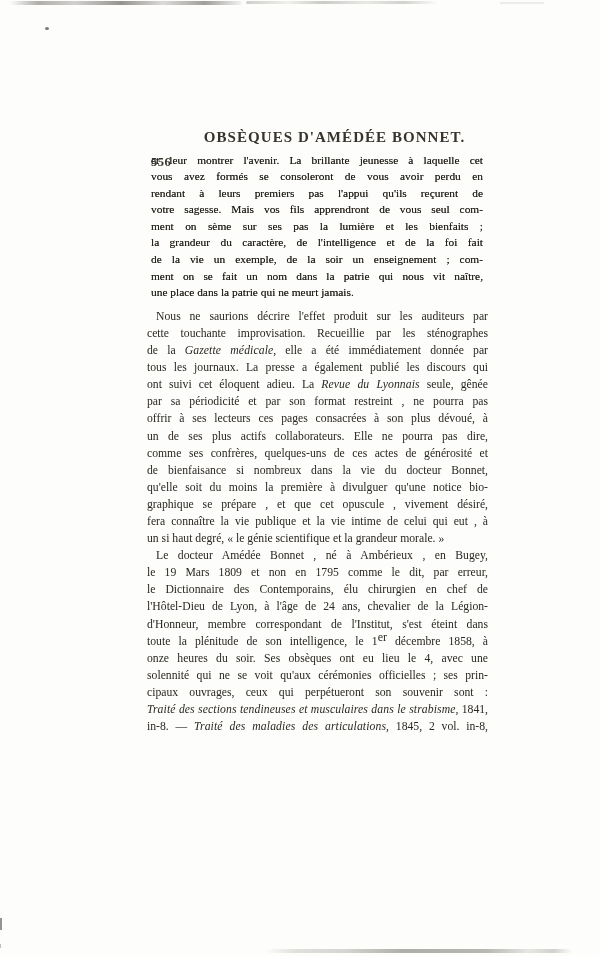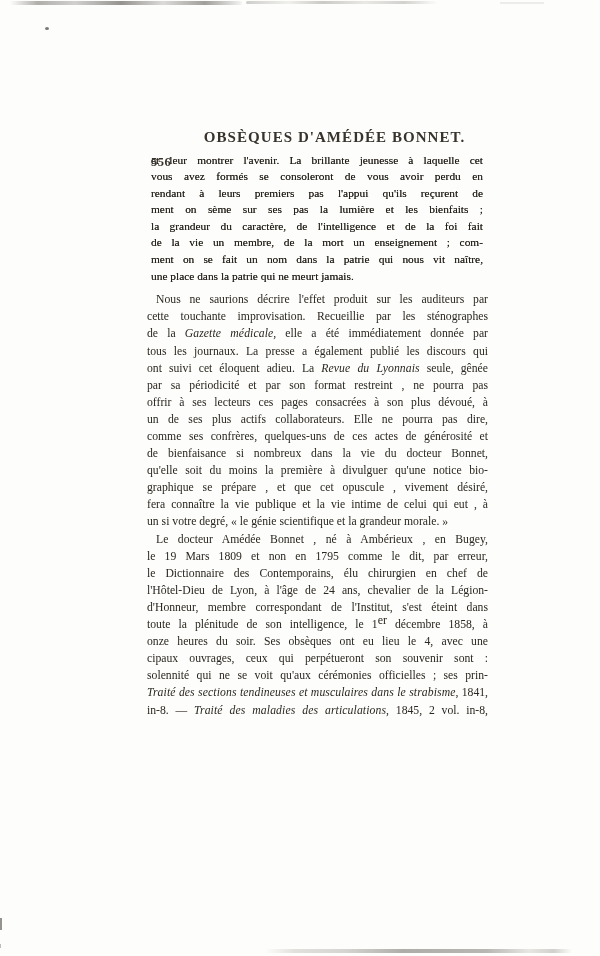--- a/index.html
+++ b/index.html
@@ -99,51 +99,52 @@
   <div class="text-column">
     <div class="page-header">
       <span class="page-number">556</span>
       <span class="page-title">OBSÈQUES D'AMÉDÉE BONNET.</span>
     </div>
     <div id="text-body">
         <div class="block quote">
           <div class="line">et leur montrer l'avenir. La brillante jeunesse à laquelle cet</div>
           <div class="line">vous avez formés se consoleront de vous avoir perdu en</div>
           <div class="line">rendant à leurs premiers pas l'appui qu'ils reçurent de</div>
+          <div class="line">votre sagesse. Mais vos fils apprendront de vous seul com-</div>
           <div class="line">ment on sème sur ses pas la lumière et les bienfaits ;</div>
           <div class="line">la grandeur du caractère, de l'intelligence et de la foi fait</div>
-          <div class="line">de la vie un membre, de la mort un enseignement ; com-</div>
+          <div class="line">de la vie un exemple, de la soir un enseignement ; com-</div>
           <div class="line">ment on se fait un nom dans la patrie qui nous vit naître,</div>
           <div class="line no-just">une place dans la patrie qui ne meurt jamais.</div>
         </div>
         <div class="block paragraph">
           <div class="line indent">Nous ne saurions décrire l'effet produit sur les auditeurs par</div>
           <div class="line">cette touchante improvisation. Recueillie par les sténographes</div>
           <div class="line">de la <i>Gazette médicale</i>, elle a été immédiatement donnée par</div>
           <div class="line">tous les journaux. La presse a également publié les discours qui</div>
           <div class="line">ont suivi cet éloquent adieu. La <i>Revue du Lyonnais</i> seule, gênée</div>
           <div class="line">par sa périodicité et par son format restreint , ne pourra pas</div>
           <div class="line">offrir à ses lecteurs ces pages consacrées à son plus dévoué, à</div>
           <div class="line">un de ses plus actifs collaborateurs. Elle ne pourra pas dire,</div>
           <div class="line">comme ses confrères, quelques-uns de ces actes de générosité et</div>
           <div class="line">de bienfaisance si nombreux dans la vie du docteur Bonnet,</div>
           <div class="line">qu'elle soit du moins la première à divulguer qu'une notice bio-</div>
           <div class="line">graphique se prépare , et que cet opuscule , vivement désiré,</div>
           <div class="line">fera connaître la vie publique et la vie intime de celui qui eut , à</div>
-          <div class="line no-just">un si votre degré, « le génie scientifique et la grandeur morale. »</div>
+          <div class="line no-just">un si haut degré, « le génie scientifique et la grandeur morale. »</div>
         </div>
         <div class="block paragraph">
           <div class="line indent">Le docteur Amédée Bonnet , né à Ambérieux , en Bugey,</div>
           <div class="line">le 19 Mars 1809 et non en 1795 comme le dit, par erreur,</div>
           <div class="line">le Dictionnaire des Contemporains, élu chirurgien en chef de</div>
           <div class="line">l'Hôtel-Dieu de Lyon, à l'âge de 24 ans, chevalier de la Légion-</div>
           <div class="line">d'Honneur, membre correspondant de l'Institut, s'est éteint dans</div>
           <div class="line">toute la plénitude de son intelligence, le 1<sup>er</sup> décembre 1858, à</div>
           <div class="line">onze heures du soir. Ses obsèques ont eu lieu le 4, avec une</div>
+          <div class="line">solennité qui ne se voit qu'aux cérémonies officielles ; ses prin-</div>
           <div class="line">cipaux ouvrages, ceux qui perpétueront son souvenir sont :</div>
-          <div class="line">solennité qui ne se voit qu'aux cérémonies officielles ; ses prin-</div>
           <div class="line"><i>Traité des sections tendineuses et musculaires dans le strabisme</i>, 1841,</div>
           <div class="line">in-8. — <i>Traité des maladies des articulations</i>, 1845, 2 vol. in-8,</div>
         </div>
       </div>
   </div>
 
 </div>
 
 </body></html>

